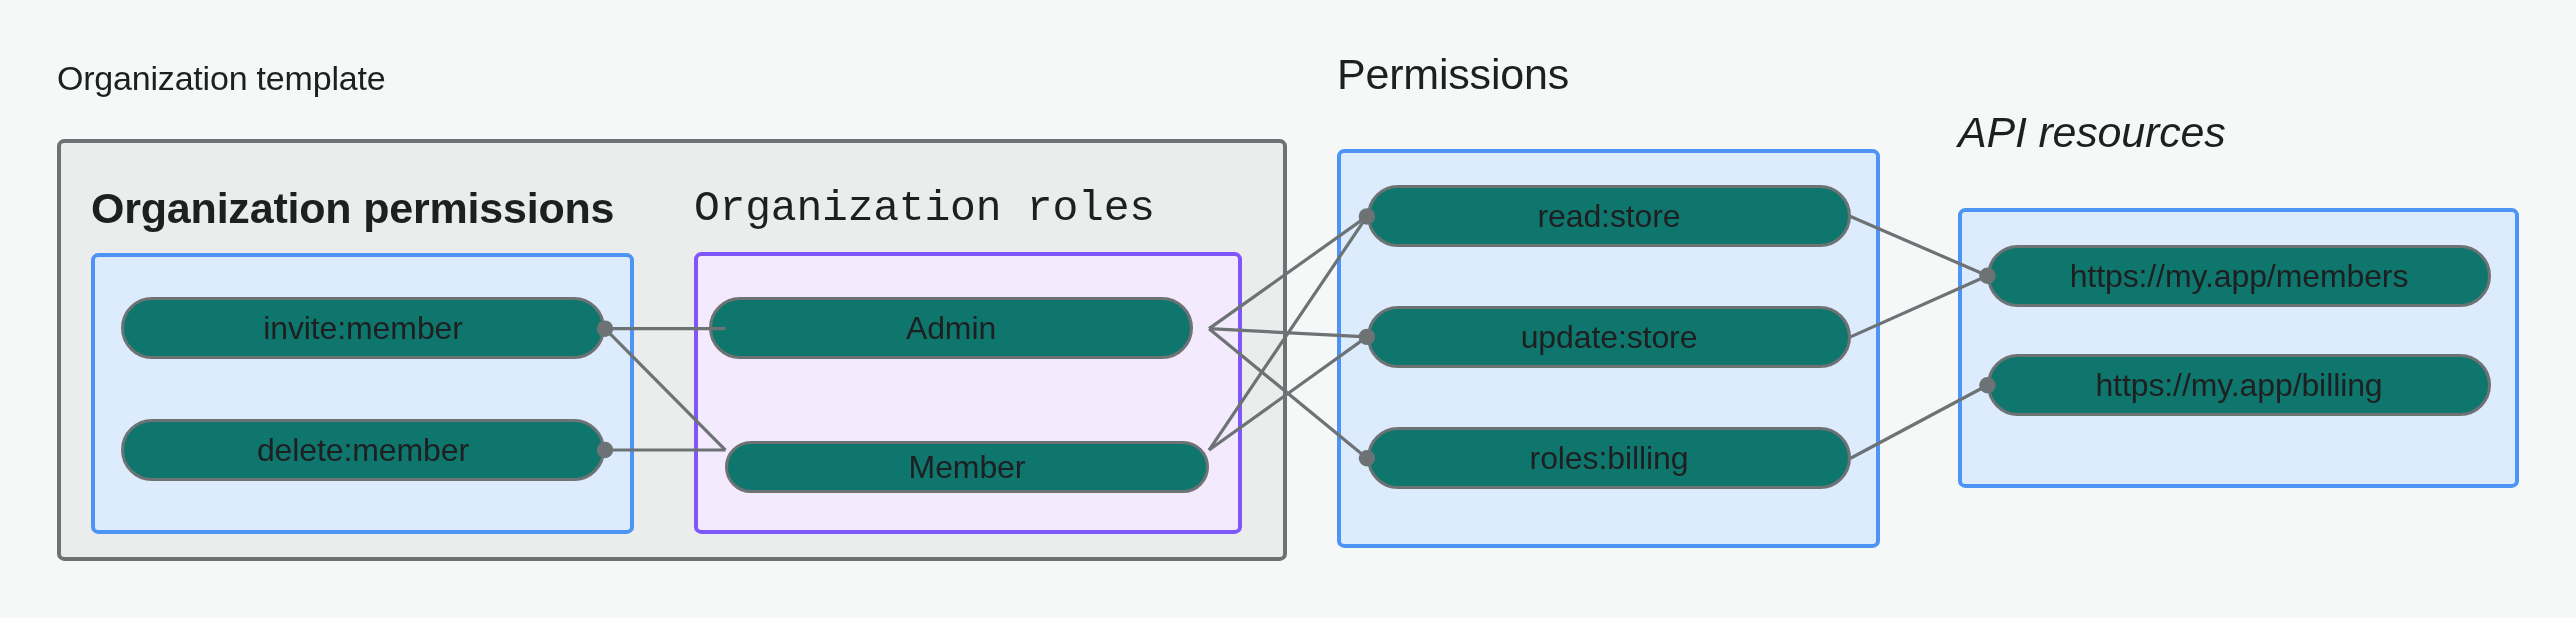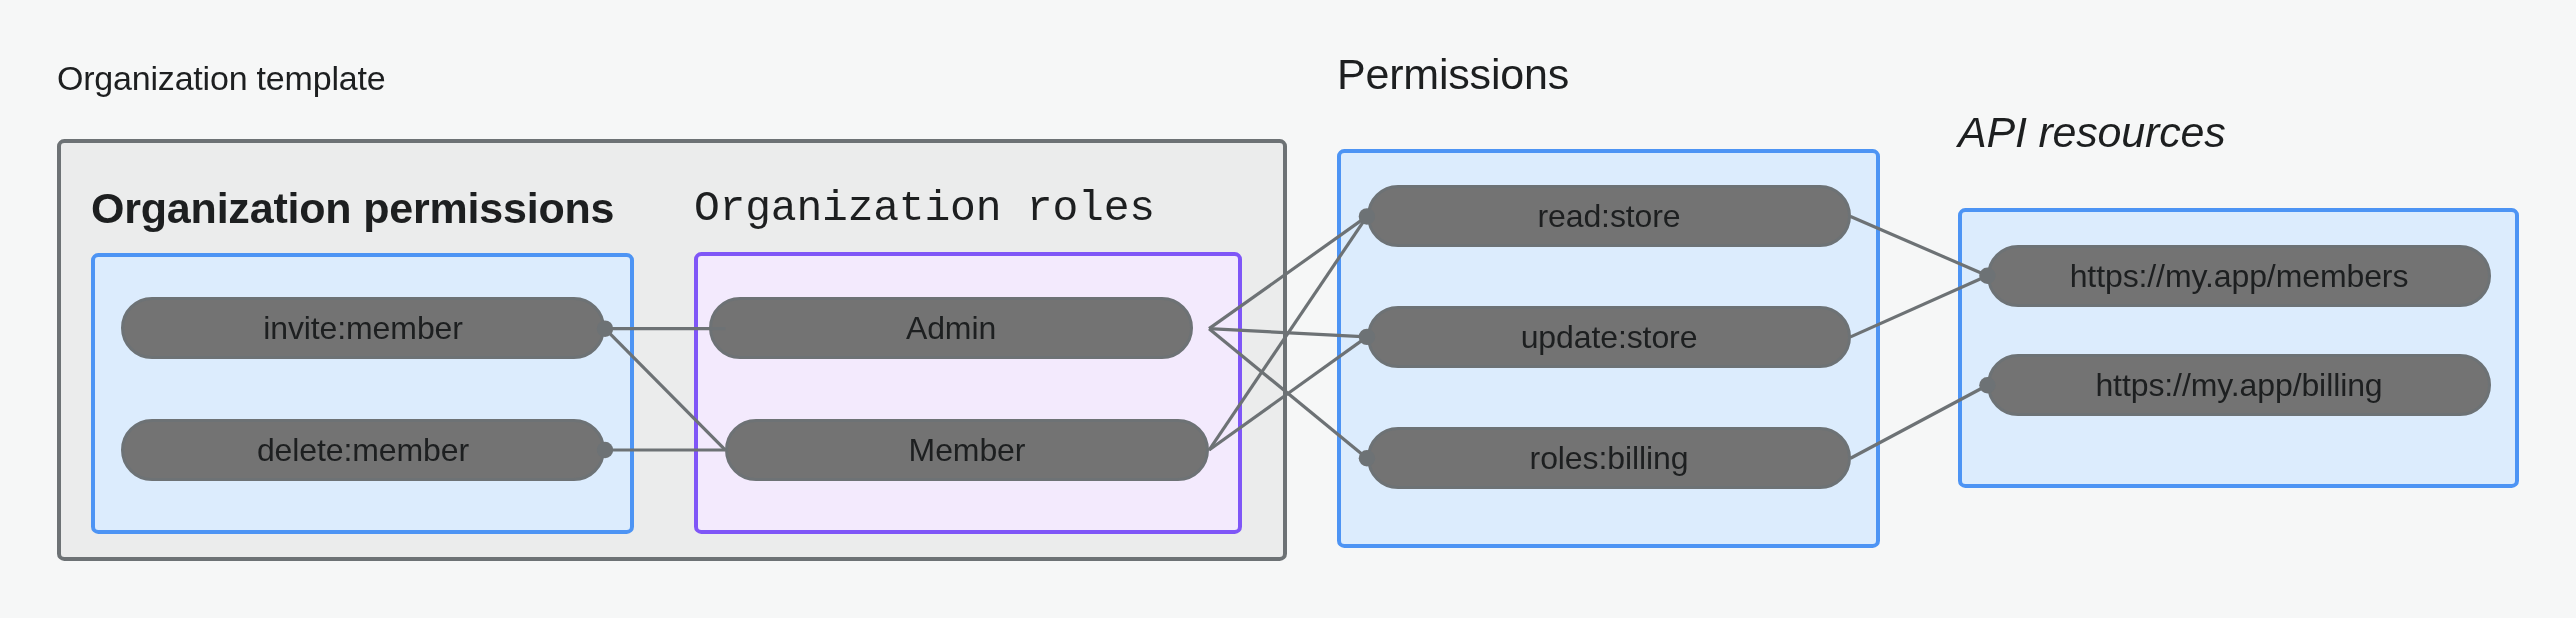--- a/index.html
+++ b/index.html
@@ -45,21 +45,21 @@
     letter-spacing: -0.2px;
   }
   .subgroup-title {
     font-size: 43px;
   }
 
   
   .pill {
     position: absolute;
     box-sizing: border-box;
-    background: #737373;
+    background: #0f766e;
     border: 3.7px solid #6d7275;
     border-radius: 37px;
     display: flex;
     align-items: center;
     justify-content: center;
     color: #1d1f20;
     font-size: 32px;
     white-space: nowrap;
     letter-spacing: -0.1px;
   }
@@ -91,21 +91,21 @@
       <div class="group-box box-blue" style="left: 1337px; top: 149px; width: 543px; height: 399px;"></div>
       <div class="group-title subgroup-title" style="left: 1337px; top: 53px;">Permissions</div>
       <div class="group-box box-blue" style="left: 1958px; top: 208px; width: 561px; height: 280px;"></div>
       <div class="group-title subgroup-title" style="left: 1958px; top: 111px; font-style: italic;">API resources</div>
     </div>
 
   <div id="nodes-layer">
       <div class="pill" style="left: 121px; top: 297px; width: 484px; height: 62px;">invite:member</div>
       <div class="pill" style="left: 121px; top: 419px; width: 484px; height: 62px;">delete:member</div>
       <div class="pill" style="left: 709px; top: 297px; width: 484px; height: 62px;">Admin</div>
-      <div class="pill" style="left: 725px; top: 419px; width: 484px; height: 62px;">Member</div>
+      <div class="pill" style="left: 725px; top: 441px; width: 484px; height: 52px;">Member</div>
       <div class="pill" style="left: 1367px; top: 185px; width: 484px; height: 62px;">read:store</div>
       <div class="pill" style="left: 1367px; top: 306px; width: 484px; height: 62px;">update:store</div>
       <div class="pill" style="left: 1367px; top: 427px; width: 484px; height: 62px;">roles:billing</div>
       <div class="pill" style="left: 1987px; top: 245px; width: 504px; height: 62px;">https://my.app/members</div>
       <div class="pill" style="left: 1987px; top: 354px; width: 504px; height: 62px;">https://my.app/billing</div>
     </div>
 
   <svg id="edges" viewBox="0 0 2823 678" xmlns="http://www.w3.org/2000/svg">
       <line x1="663" y1="360" x2="795" y2="360"></line>
       <line x1="663" y1="360" x2="795" y2="493"></line>

